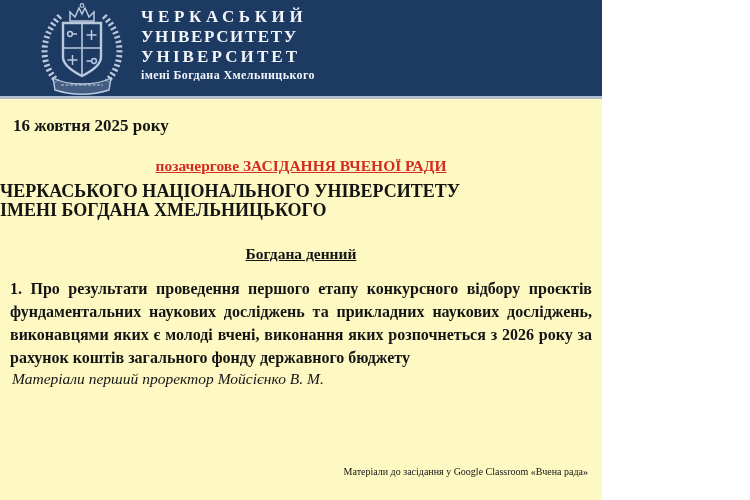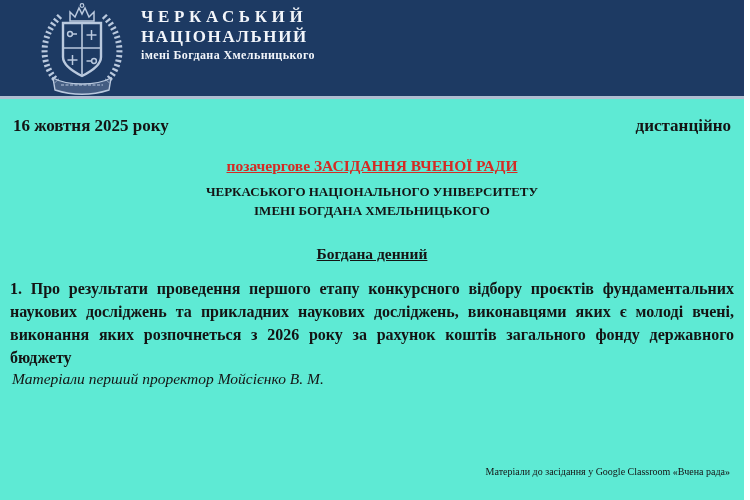--- a/index.html
+++ b/index.html
@@ -9,21 +9,21 @@
     --text-black:#141414;
     --logo-stroke:#bac9de;
     --banner-text:#f2f5fa;
   }
   html,body{margin:0;padding:0;}
   body{
     width:750px;height:500px;background:#ffffff;overflow:hidden;
     font-family:"Liberation Serif","DejaVu Serif",serif;
     color:var(--text-black);
   }
-  .page{position:relative;width:744px;height:500px;background:#5eead4;}
+  .page{position:relative;width:602px;height:500px;background:#fef9c3;}
 
   
   .banner{
     position:relative;height:96px;background:var(--banner-bg);
     border-bottom:3px solid var(--banner-border);
     display:flex;align-items:flex-start;
   }
   .crest{position:absolute;left:30px;top:1px;}
   .uni-name{position:absolute;left:141px;top:7px;color:var(--banner-text);}
   .uline{font-weight:bold;font-size:17px;line-height:20px;white-space:nowrap;}
@@ -36,21 +36,21 @@
   .meta-row{
     display:flex;justify-content:space-between;align-items:baseline;
     padding:0 13px;margin-top:17px;font-weight:bold;font-size:17px;gap:12px;
   }
   .red-title{
     margin:21px 0 0 0;text-align:center;
     color:var(--accent-red);font-size:15.5px;font-weight:bold;
     text-decoration:underline;
   }
   .black-title{
-    margin:7px 0 0 0;text-align:center;font-size:13px;font-weight:bold;
+    margin:7px 0 0 0;font-size:18px;font-weight:bold;
     line-height:19px;
   }
   .agenda-heading{
     margin:25px 0 0 0;text-align:center;font-size:15.5px;font-weight:bold;
     text-decoration:underline;
   }
   .agenda-item{
     margin:14px 10px 0 10px;font-size:16px;font-weight:bold;
     line-height:23px;text-align:justify;text-align-last:left;
   }
@@ -89,29 +89,29 @@
         <circle cx="64" cy="60" r="2.4" fill="none"></circle>
           <line x1="56.5" y1="60" x2="61.6" y2="60"></line>
       </g>
 
       <path d="M23,77 C38,85 66,85 81,77 L79,89 C60,95 44,95 25,89 Z" stroke="var(--logo-stroke)" stroke-width="1.4" fill="rgba(186,201,222,0.25)"></path>
       <line x1="31" y1="84" x2="73" y2="84" stroke="var(--logo-stroke)" stroke-width="1" stroke-dasharray="3,1.5"></line>
     </svg>
 
     <div class="uni-name">
       <div class="uline l1">ЧЕРКАСЬКИЙ</div>
-      <div class="uline l2">НАЦІОНАЛЬНИЙ</div>
+      <div class="uline l2">УНІВЕРСИТЕТУ</div>
+      <div class="uline l3">УНІВЕРСИТЕТ</div>
       <div class="uline l4">імені Богдана Хмельницького</div>
     </div>
   </header>
 
   <main>
     <div class="meta-row">
       <span>16 жовтня 2025 року</span>
-      <span>дистанційно</span>
     </div>
 
     <h1 class="red-title">позачергове ЗАСІДАННЯ ВЧЕНОЇ РАДИ</h1>
 
     <div class="black-title">
       <div>ЧЕРКАСЬКОГО НАЦІОНАЛЬНОГО УНІВЕРСИТЕТУ</div>
       <div>ІМЕНІ БОГДАНА ХМЕЛЬНИЦЬКОГО</div>
     </div>
 
     <h2 class="agenda-heading">Богдана денний</h2>

